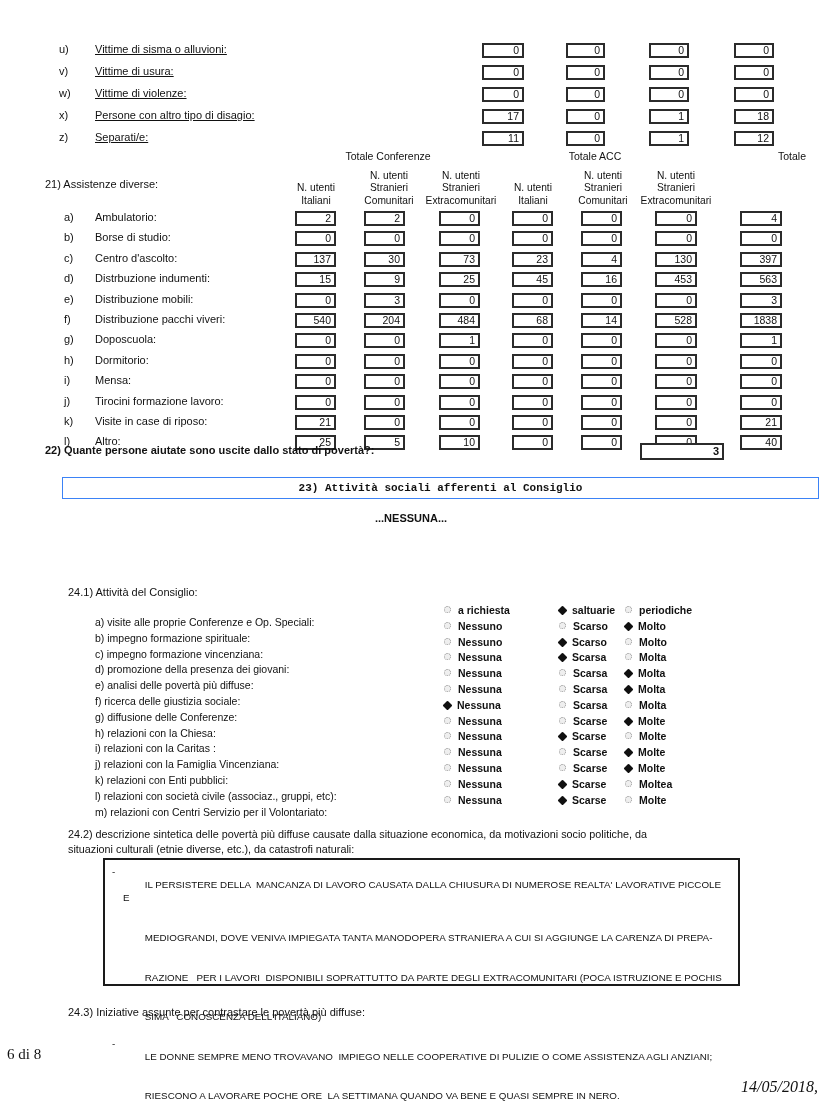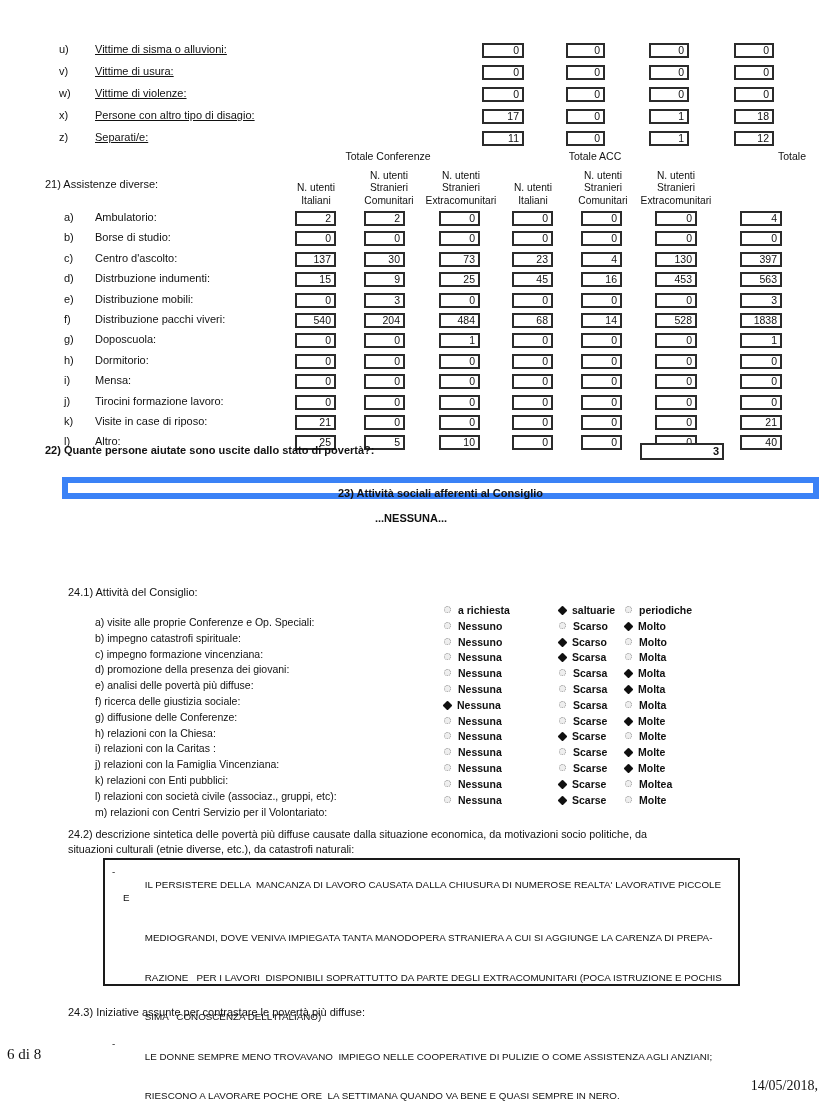--- a/index.html
+++ b/index.html
@@ -40,22 +40,22 @@
   .t21row .k3{left:439px;width:41px;} .t21row .k4{left:512px;width:41px;}
   .t21row .k5{left:581px;width:41px;} .t21row .k6{left:655px;width:42px;}
   .t21row .k7{left:740px;width:42px;}
 
   
   .q22{position:absolute;top:443px;left:0;width:100%;height:20px;}
   .q22 .q22label{position:absolute;left:45px;top:1px;font-size:11px;font-weight:bold;}
   .q22 .numbox{left:640px;width:84px;height:17px;font-weight:bold;font-size:11px;line-height:13px;top:0;}
 
   
-  .secbox{position:absolute;left:62px;width:757px;height:22px;border:6px solid #3b82f6;
-          box-sizing:border-box;text-align:center;font-weight:bold;font-size:11px;line-height:20px;}
+  .secbox{position:absolute;left:62px;width:757px;height:22px;border:1px solid #3b82f6;
+          box-sizing:border-box;text-align:center;font-weight:bold;font-size:11px;line-height:20px;font-family:Liberation Mono, monospace;}
   #sec23{top:477px;} #sec24{top:553px;}
   .nessuna{position:absolute;top:512px;left:0;width:100%;text-align:center;font-weight:bold;font-size:11px;}
 
   
   .s241label{position:absolute;top:586px;left:68px;font-size:11px;}
   .s241{position:absolute;top:603px;left:0;width:100%;}
   .item{position:relative;height:15.8px;font-size:10.5px;}
   .ilabel{position:absolute;left:95px;top:13px;}
   .opt{position:absolute;top:1px;font-weight:bold;white-space:nowrap;}
   .o1{left:444px;} .o2{left:559px;} .o3{left:625px;text-align:center;}
@@ -69,21 +69,21 @@
   .pbox{position:absolute;top:858px;left:103px;width:637px;height:128px;border:2px solid #1a1a1a;
         box-sizing:border-box;padding:5px 8px 0 6px;}
   .bline{position:relative;padding-left:12px;font-size:9.8px;line-height:13.2px;white-space:pre-wrap;}
   .bline .dash{position:absolute;left:1px;top:0;}
 
   
   .s243label{position:absolute;top:1006px;left:68px;font-size:11px;}
 
   
   .footer-left{position:absolute;top:1046px;left:7px;font-family:"Liberation Serif",serif;font-size:15px;}
-  .footer-right{position:absolute;top:1078px;right:4px;font-family:"Liberation Serif",serif;font-size:14px;}
+  .footer-right{position:absolute;top:1078px;right:4px;font-family:"Liberation Serif",serif;font-size:16px;font-style:italic;}
 </style>
 </head>
 <body>
 
 <div id="page">
 
   <div class="toprows">
 
       <div class="trow">
         <span class="letter">u)</span>
@@ -319,21 +319,21 @@
   <div class="s241">
 
       <div class="item">
         <span class="ilabel">a) visite alle proprie Conferenze e Op. Speciali:</span>
         <span class="opt o1"><span class="mark"></span><span>a richiesta</span></span>
         <span class="opt o2"><span class="mark sel"></span><span>saltuarie</span></span>
         <span class="opt o3"><span class="mark"></span><span>periodiche</span></span>
       </div>
 
       <div class="item">
-        <span class="ilabel">b) impegno catastrofi spirituale:</span>
+        <span class="ilabel">b) impegno formazione spirituale:</span>
         <span class="opt o1"><span class="mark"></span><span>Nessuno</span></span>
         <span class="opt o2"><span class="mark"></span><span>Scarso</span></span>
         <span class="opt o3"><span class="mark sel"></span><span>Molto</span></span>
       </div>
 
       <div class="item">
         <span class="ilabel">c) impegno formazione vincenziana:</span>
         <span class="opt o1"><span class="mark"></span><span>Nessuno</span></span>
         <span class="opt o2"><span class="mark sel"></span><span>Scarso</span></span>
         <span class="opt o3"><span class="mark"></span><span>Molto</span></span>

